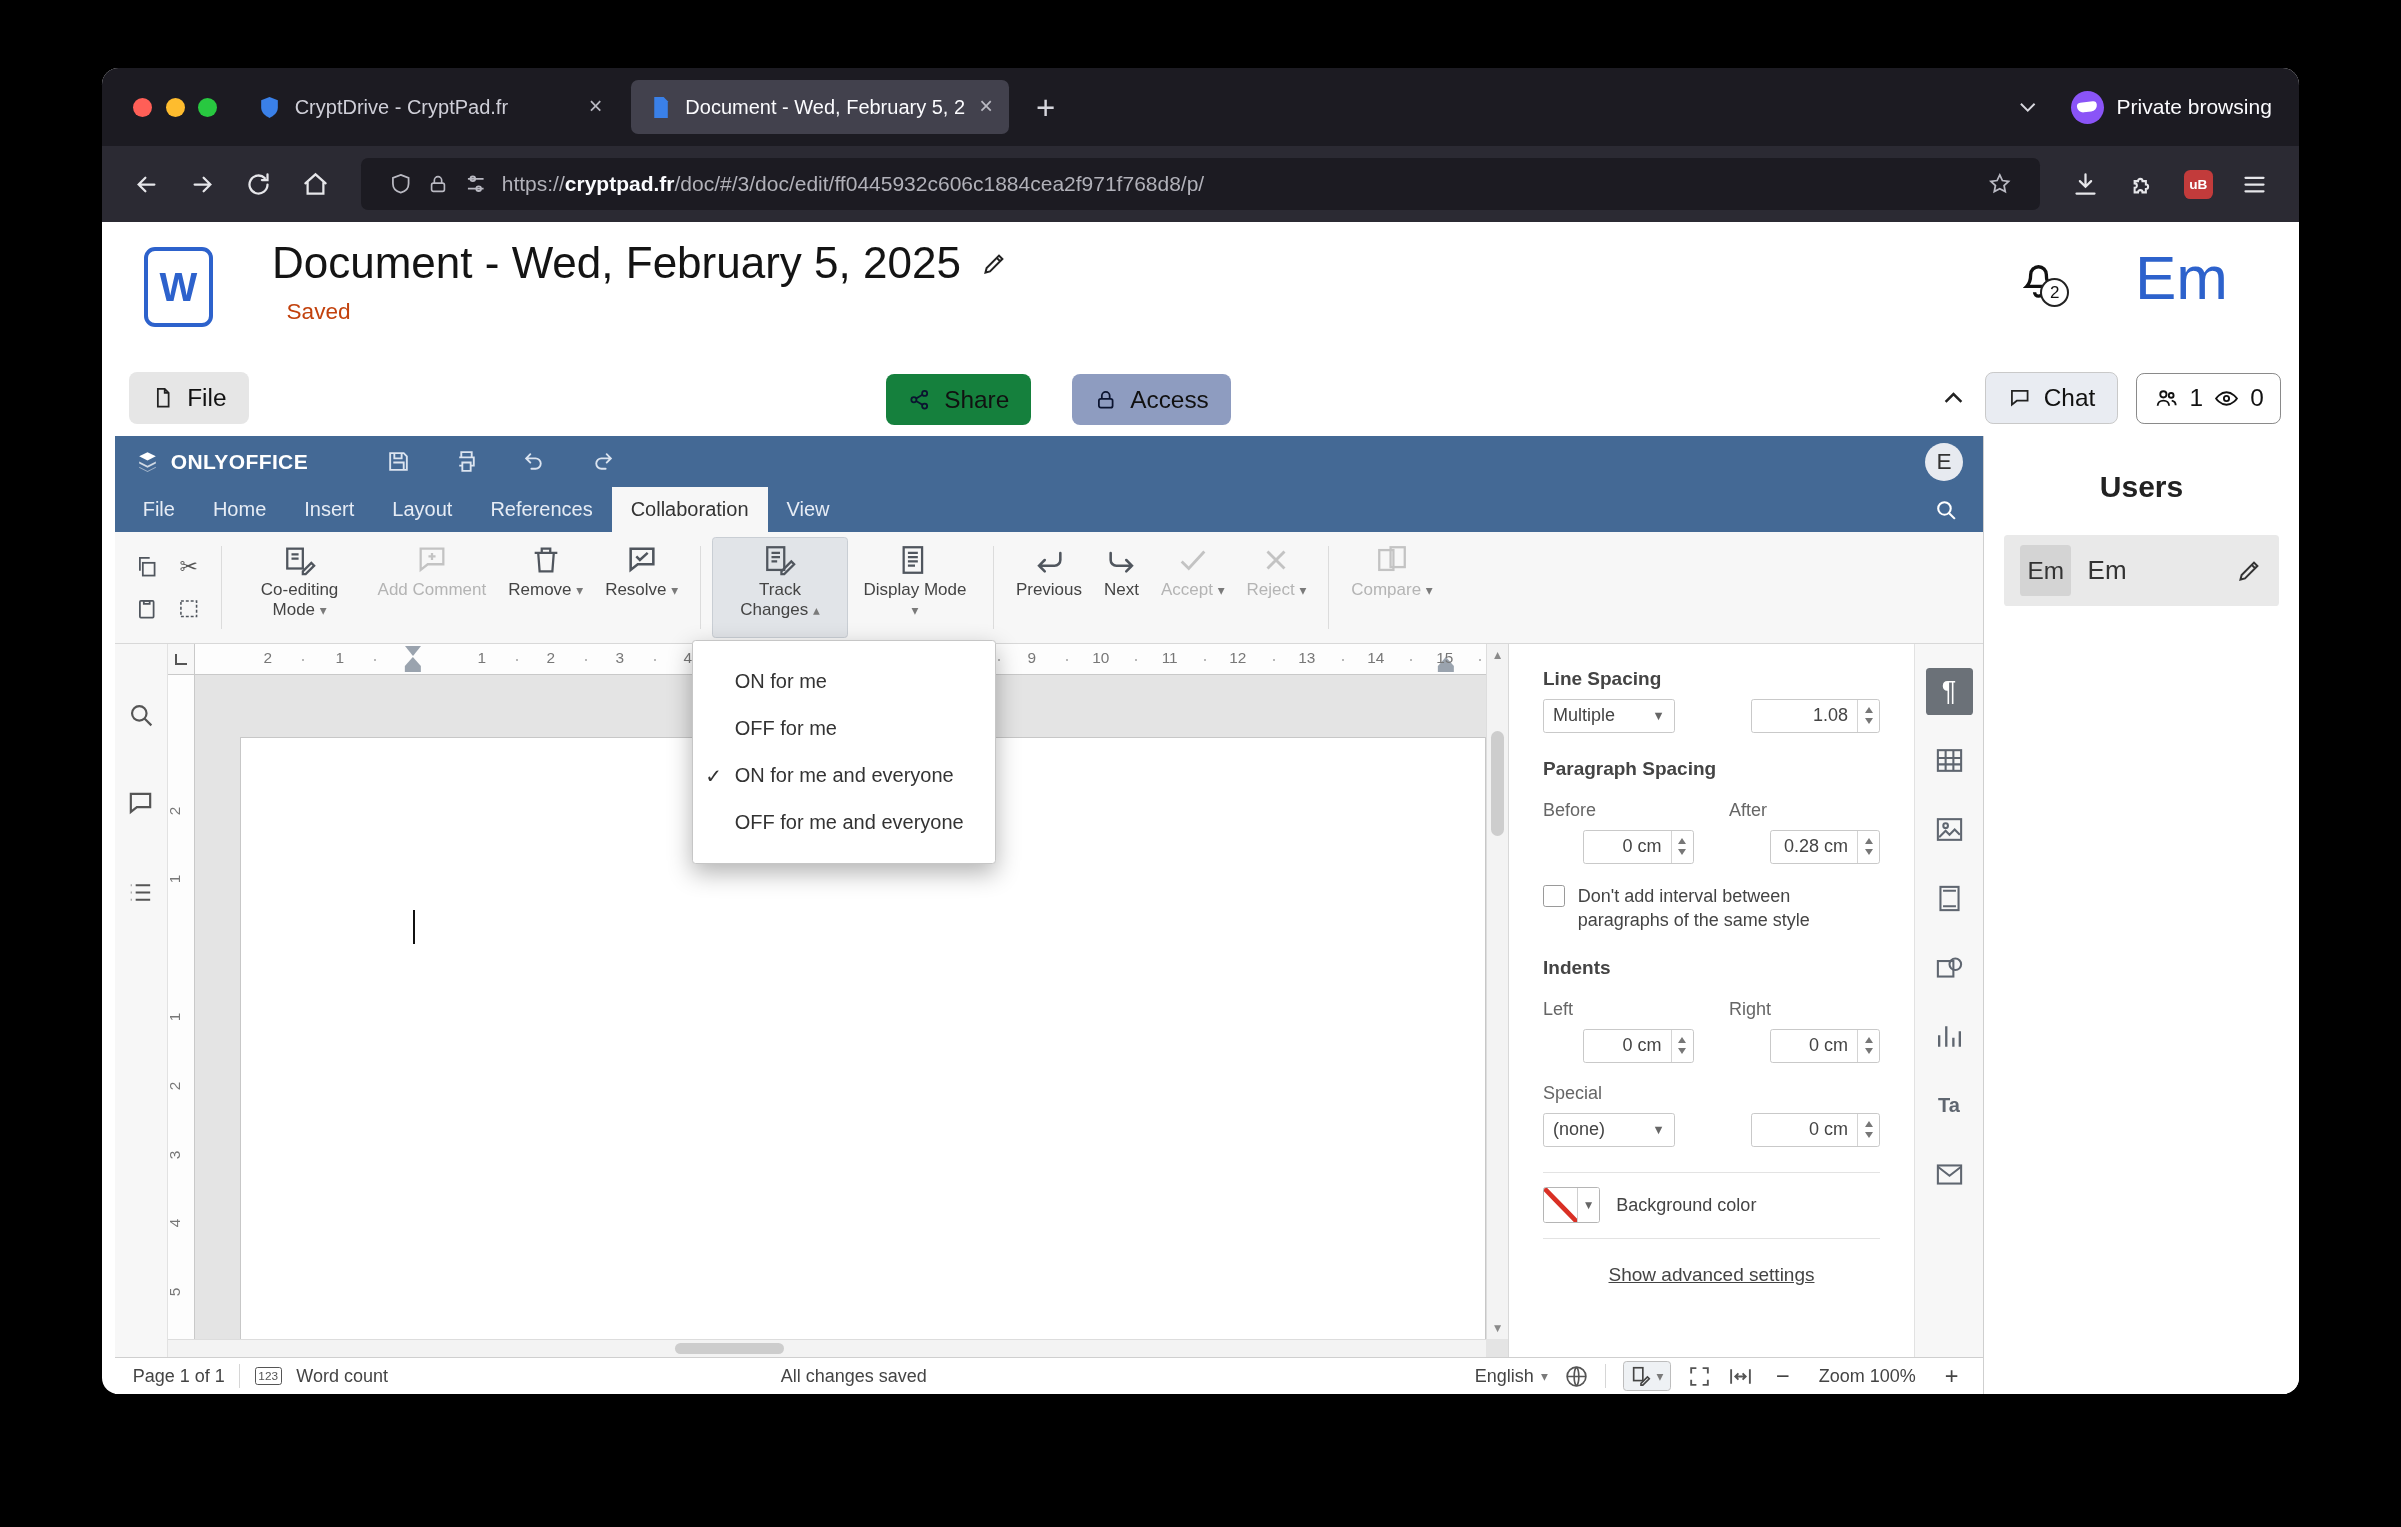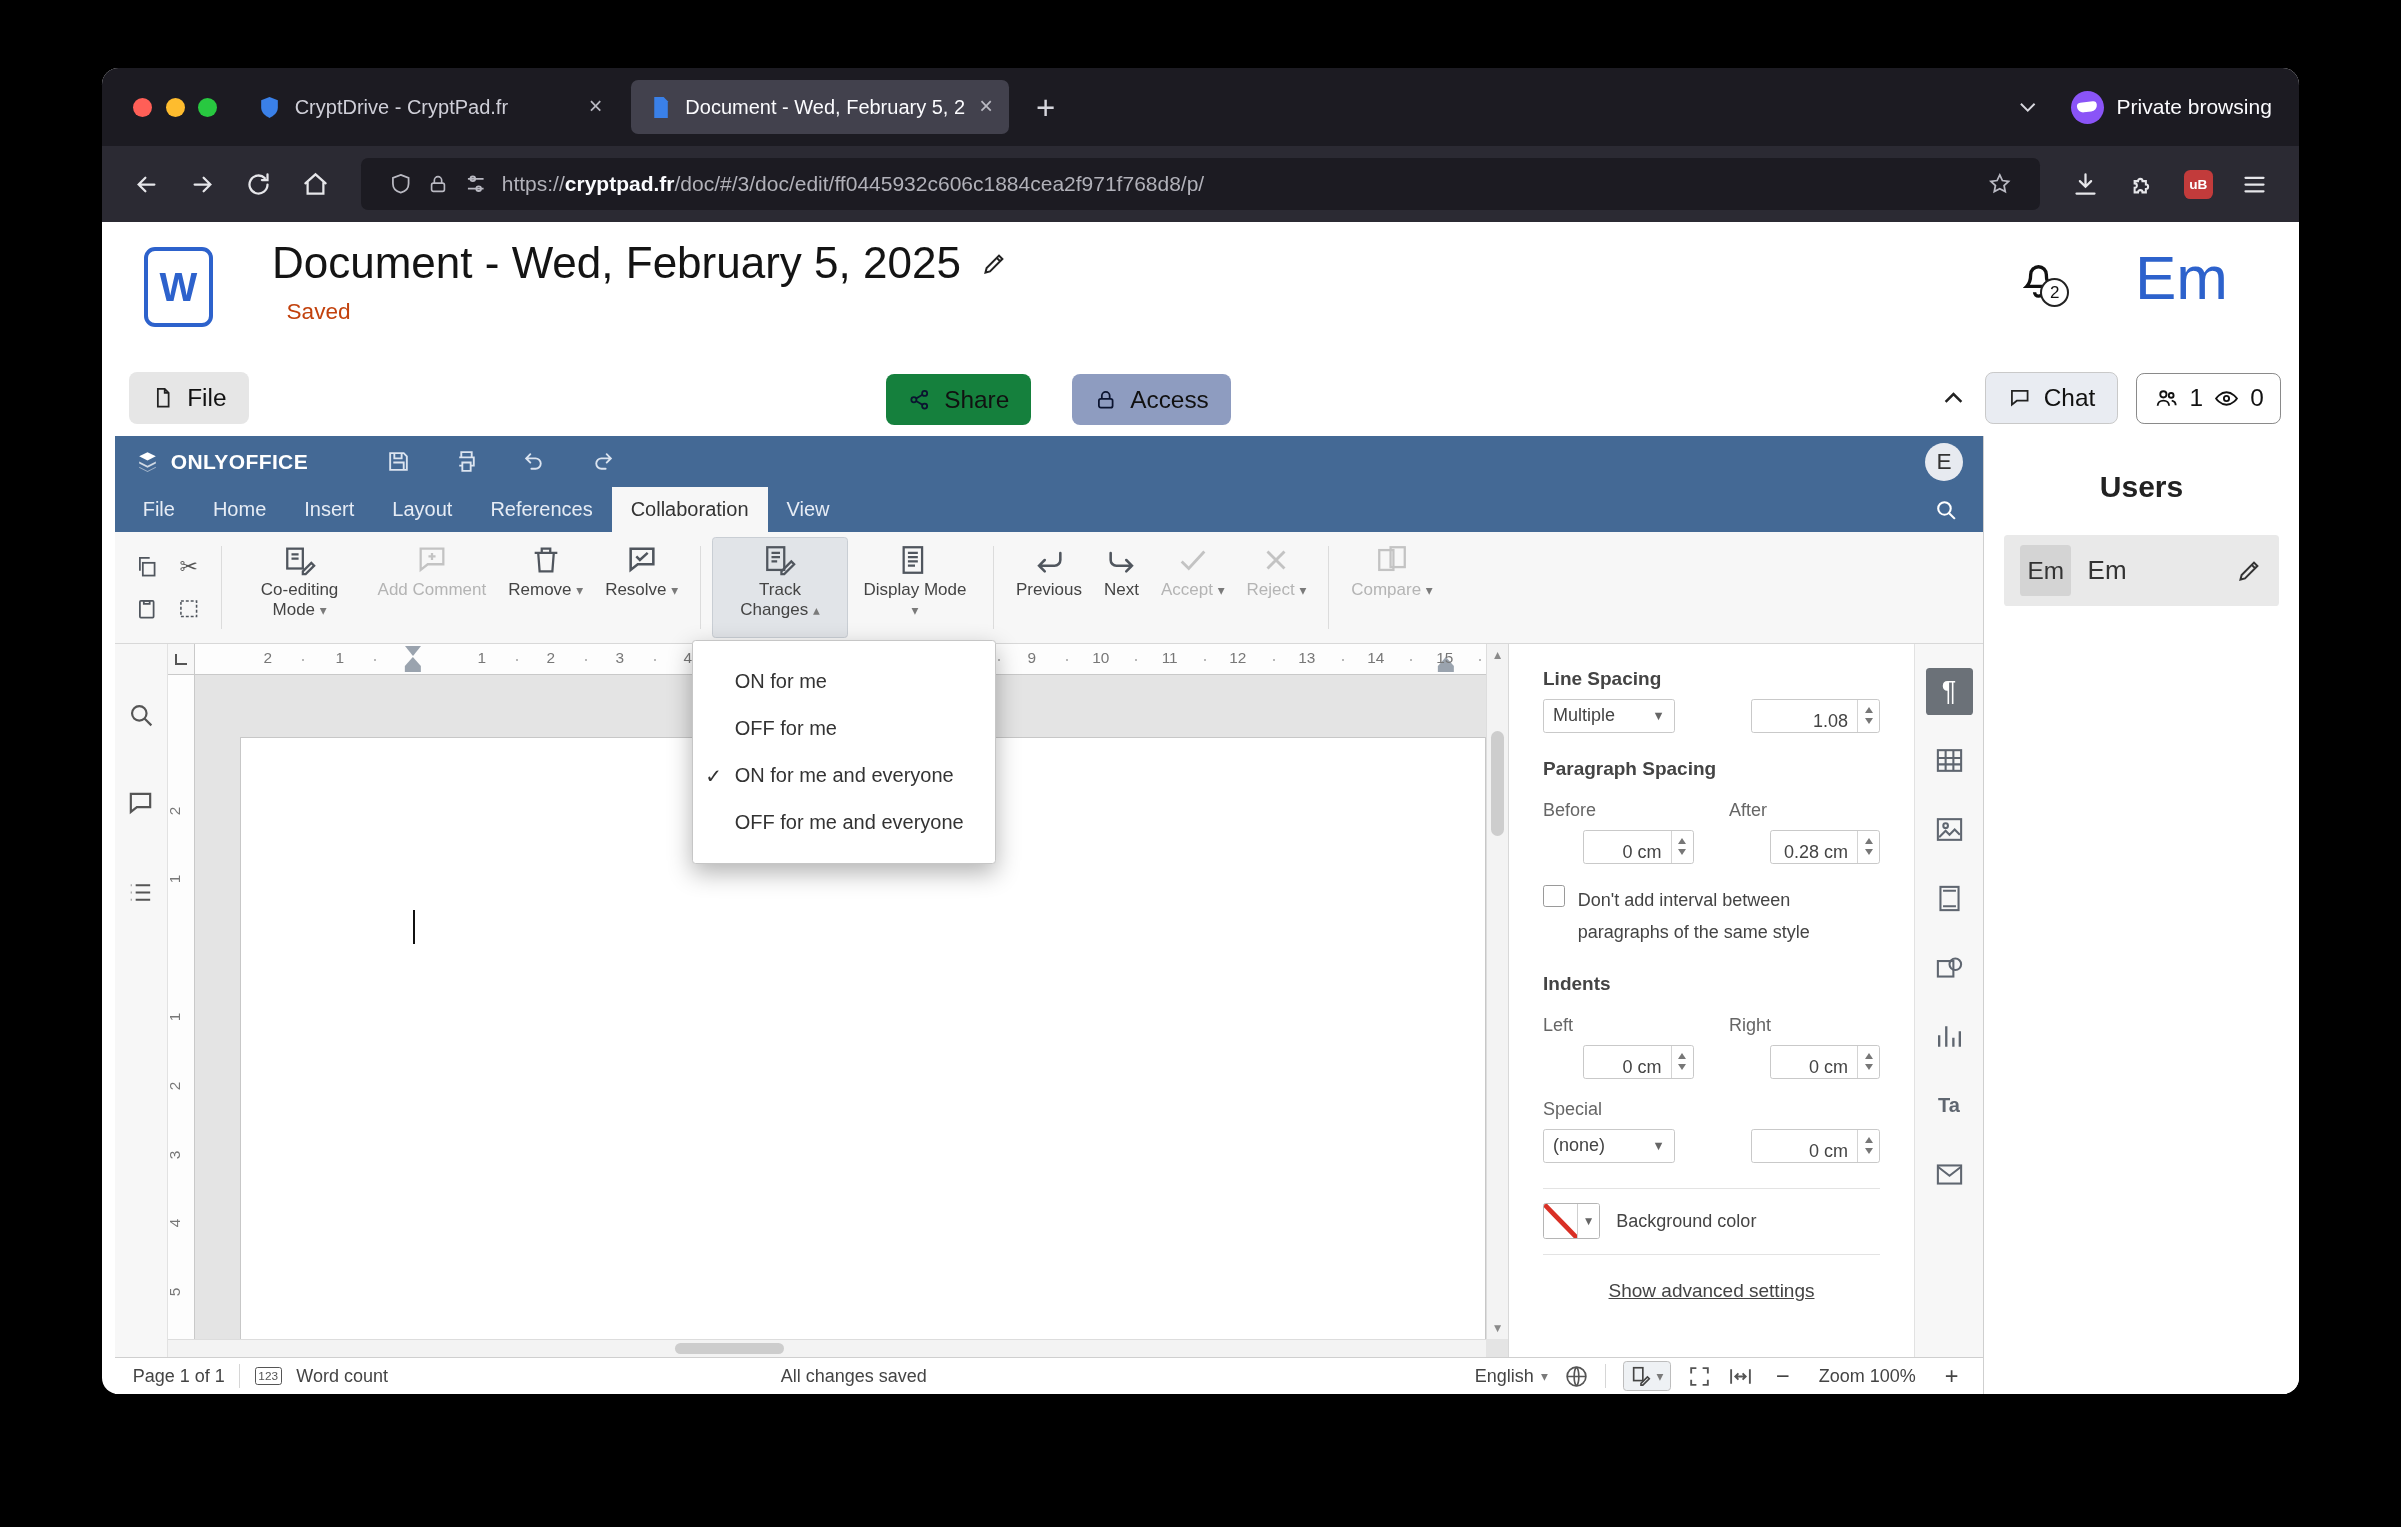--- a/index.html
+++ b/index.html
@@ -131,29 +131,29 @@
   
   .right-panel { width:406px; background:#fff; border-left:0.9px solid #d8d8d8; padding:23.5px 34px 0; flex:none;
                  font-size:18px; color:#444; }
   .rp-head { font-weight:700; font-size:19px; color:#444; }
   .rp-row { display:flex; gap:36px; margin-top:9px; }
   .rp-labels { display:flex; gap:36px; margin-top:20px; color:#666; }
   .rp-labels span { width:150px; }
   .selbox { width:150px; height:34px; border:0.9px solid #c9c9c9; border-radius:2.7px; background:#fff;
             display:flex; align-items:center; justify-content:space-between; padding:0 9px; font-size:18px; }
   .selbox .sel-chev { color:#666; font-size:12.7px; }
-  .numbox { width:150px; height:34px; border:0.9px solid #c9c9c9; border-radius:2.7px; background:#fff; display:flex; align-items:flex-end;margin-left:40px; }
+  .numbox { width:150px; height:34px; border:0.9px solid #c9c9c9; border-radius:2.7px; background:#fff; display:flex; align-items:center;margin-left:40px; }
   .numbox .val { flex:1; text-align:right; padding-right:9px; font-size:18px; }
   .spin { width:22px; align-self:stretch; border-left:0.9px solid #d4d4d4; display:flex; flex-direction:column;
           align-items:center; justify-content:center; gap:4.5px; }
   .spin .up { width:0; height:0; border-left:4.5px solid transparent; border-right:4.5px solid transparent; border-bottom:6.3px solid #777; }
   .spin .dn { width:0; height:0; border-left:4.5px solid transparent; border-right:4.5px solid transparent; border-top:6.3px solid #777; }
   .rp-check { display:flex; gap:12.7px; margin-top:20px; align-items:flex-start; }
   .cb { width:22px; height:22px; border:1.8px solid #9a9a9a; border-radius:2.7px; background:#fff; flex:none; margin-top:1.8px; }
-  .cb-label { font-size:18px; line-height:32px; color:#444; }
+  .cb-label { font-size:18px; line-height:24px; color:#444; }
   .mt { margin-top:25px; }
   .rp-bg { margin-top:25px; border-top:0.9px solid #e3e3e3; border-bottom:0.9px solid #e3e3e3; padding:14.5px 0;
            display:flex; align-items:center; gap:16.3px; }
   .swatch { display:flex; border:0.9px solid #b5b5b5; border-radius:2.7px; overflow:hidden; height:36px; }
   .swatch .color { width:33px; background:linear-gradient(to top right, #fff 44%, #d93025 46%, #d93025 54%, #fff 56%); }
   .swatch .drop { width:22px; display:flex; align-items:center; justify-content:center; border-left:0.9px solid #cfcfcf; color:#666; font-size:11.8px; background:#fff; }
   .rp-adv { display:block; text-align:center; margin-top:25px; text-decoration:underline; color:#444; font-size:19px; }
 
   .right-strip { width:69px; background:#f7f7f7; border-left:0.9px solid #e2e2e2; display:flex; flex-direction:column;
                  align-items:center; padding-top:23.5px; gap:22px; color:#5f6670; flex:none; }

